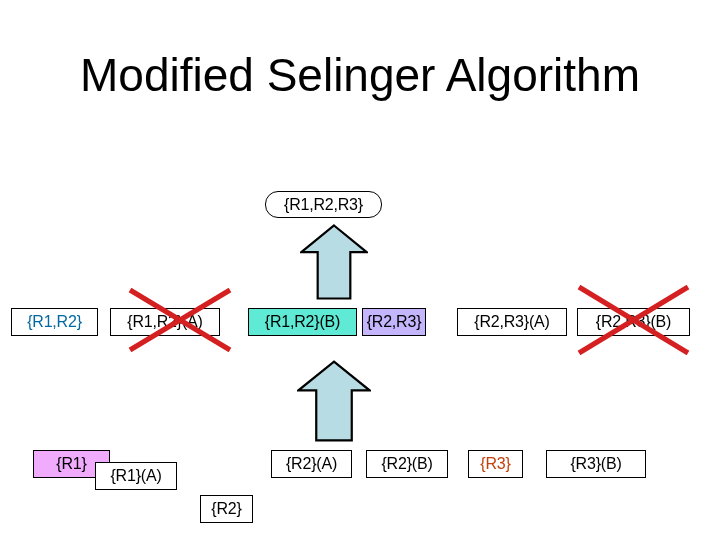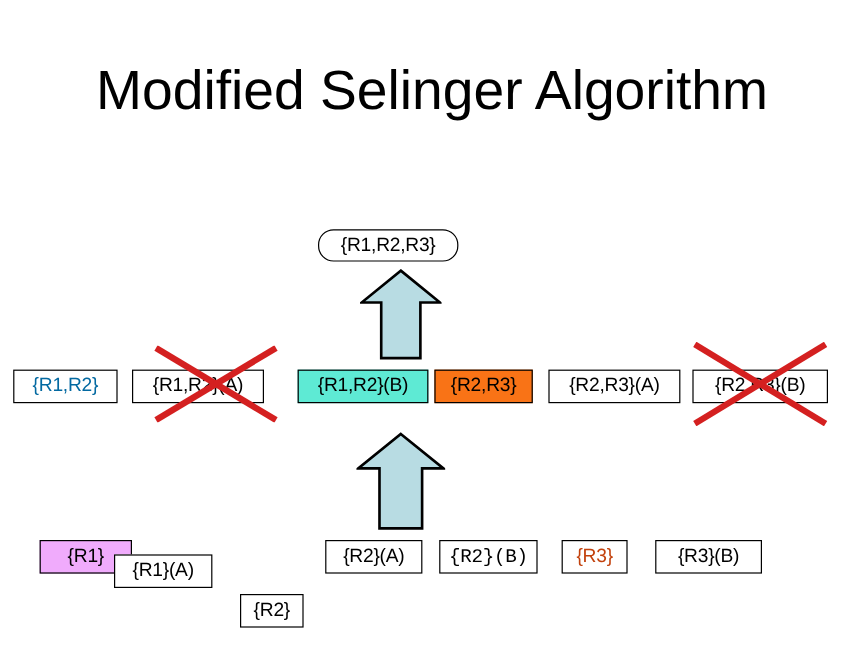--- a/index.html
+++ b/index.html
@@ -59,30 +59,30 @@
 
 <div id="slide">
 
   <div id="title">Modified Selinger Algorithm</div>
 
   <div id="diagram-layer">
       <div class="node" style="left: 265px; top: 191px; width: 117px; height: 27px; border-color: rgb(0, 0, 0); background: rgb(255, 255, 255); color: rgb(0, 0, 0); border-radius: 13px;">{R1,R2,R3}</div>
       <div class="node" style="left: 11px; top: 308px; width: 87px; height: 28px; border-color: rgb(0, 0, 0); background: rgb(255, 255, 255); color: #0369a1;">{R1,R2}</div>
       <div class="node" style="left: 110px; top: 308px; width: 110px; height: 28px; border-color: rgb(0, 0, 0); background: rgb(255, 255, 255); color: rgb(0, 0, 0);">{R1,R2}(A)</div>
       <div class="node" style="left: 248px; top: 308px; width: 109px; height: 28px; border-color: rgb(0, 0, 0); background: #5eead4; color: rgb(0, 0, 0);">{R1,R2}(B)</div>
-      <div class="node" style="left: 362px; top: 308px; width: 82px; height: 28px; border-color: rgb(0, 0, 0); background: #f97316; color: rgb(0, 0, 0);">{R2,R3}</div>
+      <div class="node" style="left: 362px; top: 308px; width: 64px; height: 28px; border-color: rgb(0, 0, 0); background: #c4b5fd; color: rgb(0, 0, 0);">{R2,R3}</div>
       <div class="node" style="left: 457px; top: 308px; width: 110px; height: 28px; border-color: rgb(0, 0, 0); background: rgb(255, 255, 255); color: rgb(0, 0, 0);">{R2,R3}(A)</div>
       <div class="node" style="left: 577px; top: 308px; width: 113px; height: 28px; border-color: rgb(0, 0, 0); background: rgb(255, 255, 255); color: rgb(0, 0, 0);">{R2,R3}(B)</div>
       <div class="node" style="left: 33px; top: 450px; width: 77px; height: 28px; border-color: rgb(0, 0, 0); background: #f0abfc; color: rgb(0, 0, 0);">{R1}</div>
       <div class="node" style="left: 95px; top: 450px; width: 82px; height: 28px; border-color: rgb(0, 0, 0); background: rgb(255, 255, 255); color: rgb(0, 0, 0); margin-top: 12px;">{R1}(A)</div>
       <div class="node" style="left: 200px; top: 450px; width: 53px; height: 28px; border-color: rgb(0, 0, 0); background: rgb(255, 255, 255); color: rgb(0, 0, 0); margin-top: 45px;">{R2}</div>
       <div class="node" style="left: 271px; top: 450px; width: 81px; height: 28px; border-color: rgb(0, 0, 0); background: rgb(255, 255, 255); color: rgb(0, 0, 0);">{R2}(A)</div>
-      <div class="node" style="left: 366px; top: 450px; width: 82px; height: 28px; border-color: rgb(0, 0, 0); background: rgb(255, 255, 255); color: rgb(0, 0, 0); font-family: Liberation Mono, monospace;">{R2}(B)</div>
+      <div class="node" style="left: 366px; top: 450px; width: 82px; height: 28px; border-color: rgb(0, 0, 0); background: rgb(255, 255, 255); color: rgb(0, 0, 0);">{R2}(B)</div>
       <div class="node" style="left: 468px; top: 450px; width: 55px; height: 28px; border-color: rgb(0, 0, 0); background: rgb(255, 255, 255); color: #c2410c;">{R3}</div>
-      <div class="node" style="left: 546px; top: 450px; width: 89px; height: 28px; border-color: rgb(0, 0, 0); background: rgb(255, 255, 255); color: rgb(0, 0, 0);">{R3}(B)</div>
+      <div class="node" style="left: 546px; top: 450px; width: 100px; height: 28px; border-color: rgb(0, 0, 0); background: rgb(255, 255, 255); color: rgb(0, 0, 0);">{R3}(B)</div>
       <svg class="arrow" width="68" height="76" viewBox="0 0 100 100" preserveAspectRatio="none" style="left: 300px; top: 224px;">
         <polygon points="50,2 98,37 74,37 74,98 26,98 26,37 2,37" fill="#b8dce3" stroke="#000000" stroke-width="2.2" vector-effect="non-scaling-stroke" stroke-linejoin="miter"></polygon>
       </svg>
       <svg class="arrow" width="74" height="82" viewBox="0 0 100 100" preserveAspectRatio="none" style="left: 297px; top: 360px;">
         <polygon points="50,2 98,37 74,37 74,98 26,98 26,37 2,37" fill="#b8dce3" stroke="#000000" stroke-width="2.2" vector-effect="non-scaling-stroke" stroke-linejoin="miter"></polygon>
       </svg>
       <svg class="cross" width="104" height="64" viewBox="0 0 104 64" style="left: 128px; top: 288px;">
         <line x1="2" y1="2" x2="102" y2="62" stroke="#D42020"></line>
         <line x1="102" y1="2" x2="2" y2="62" stroke="#D42020"></line>
       </svg>

